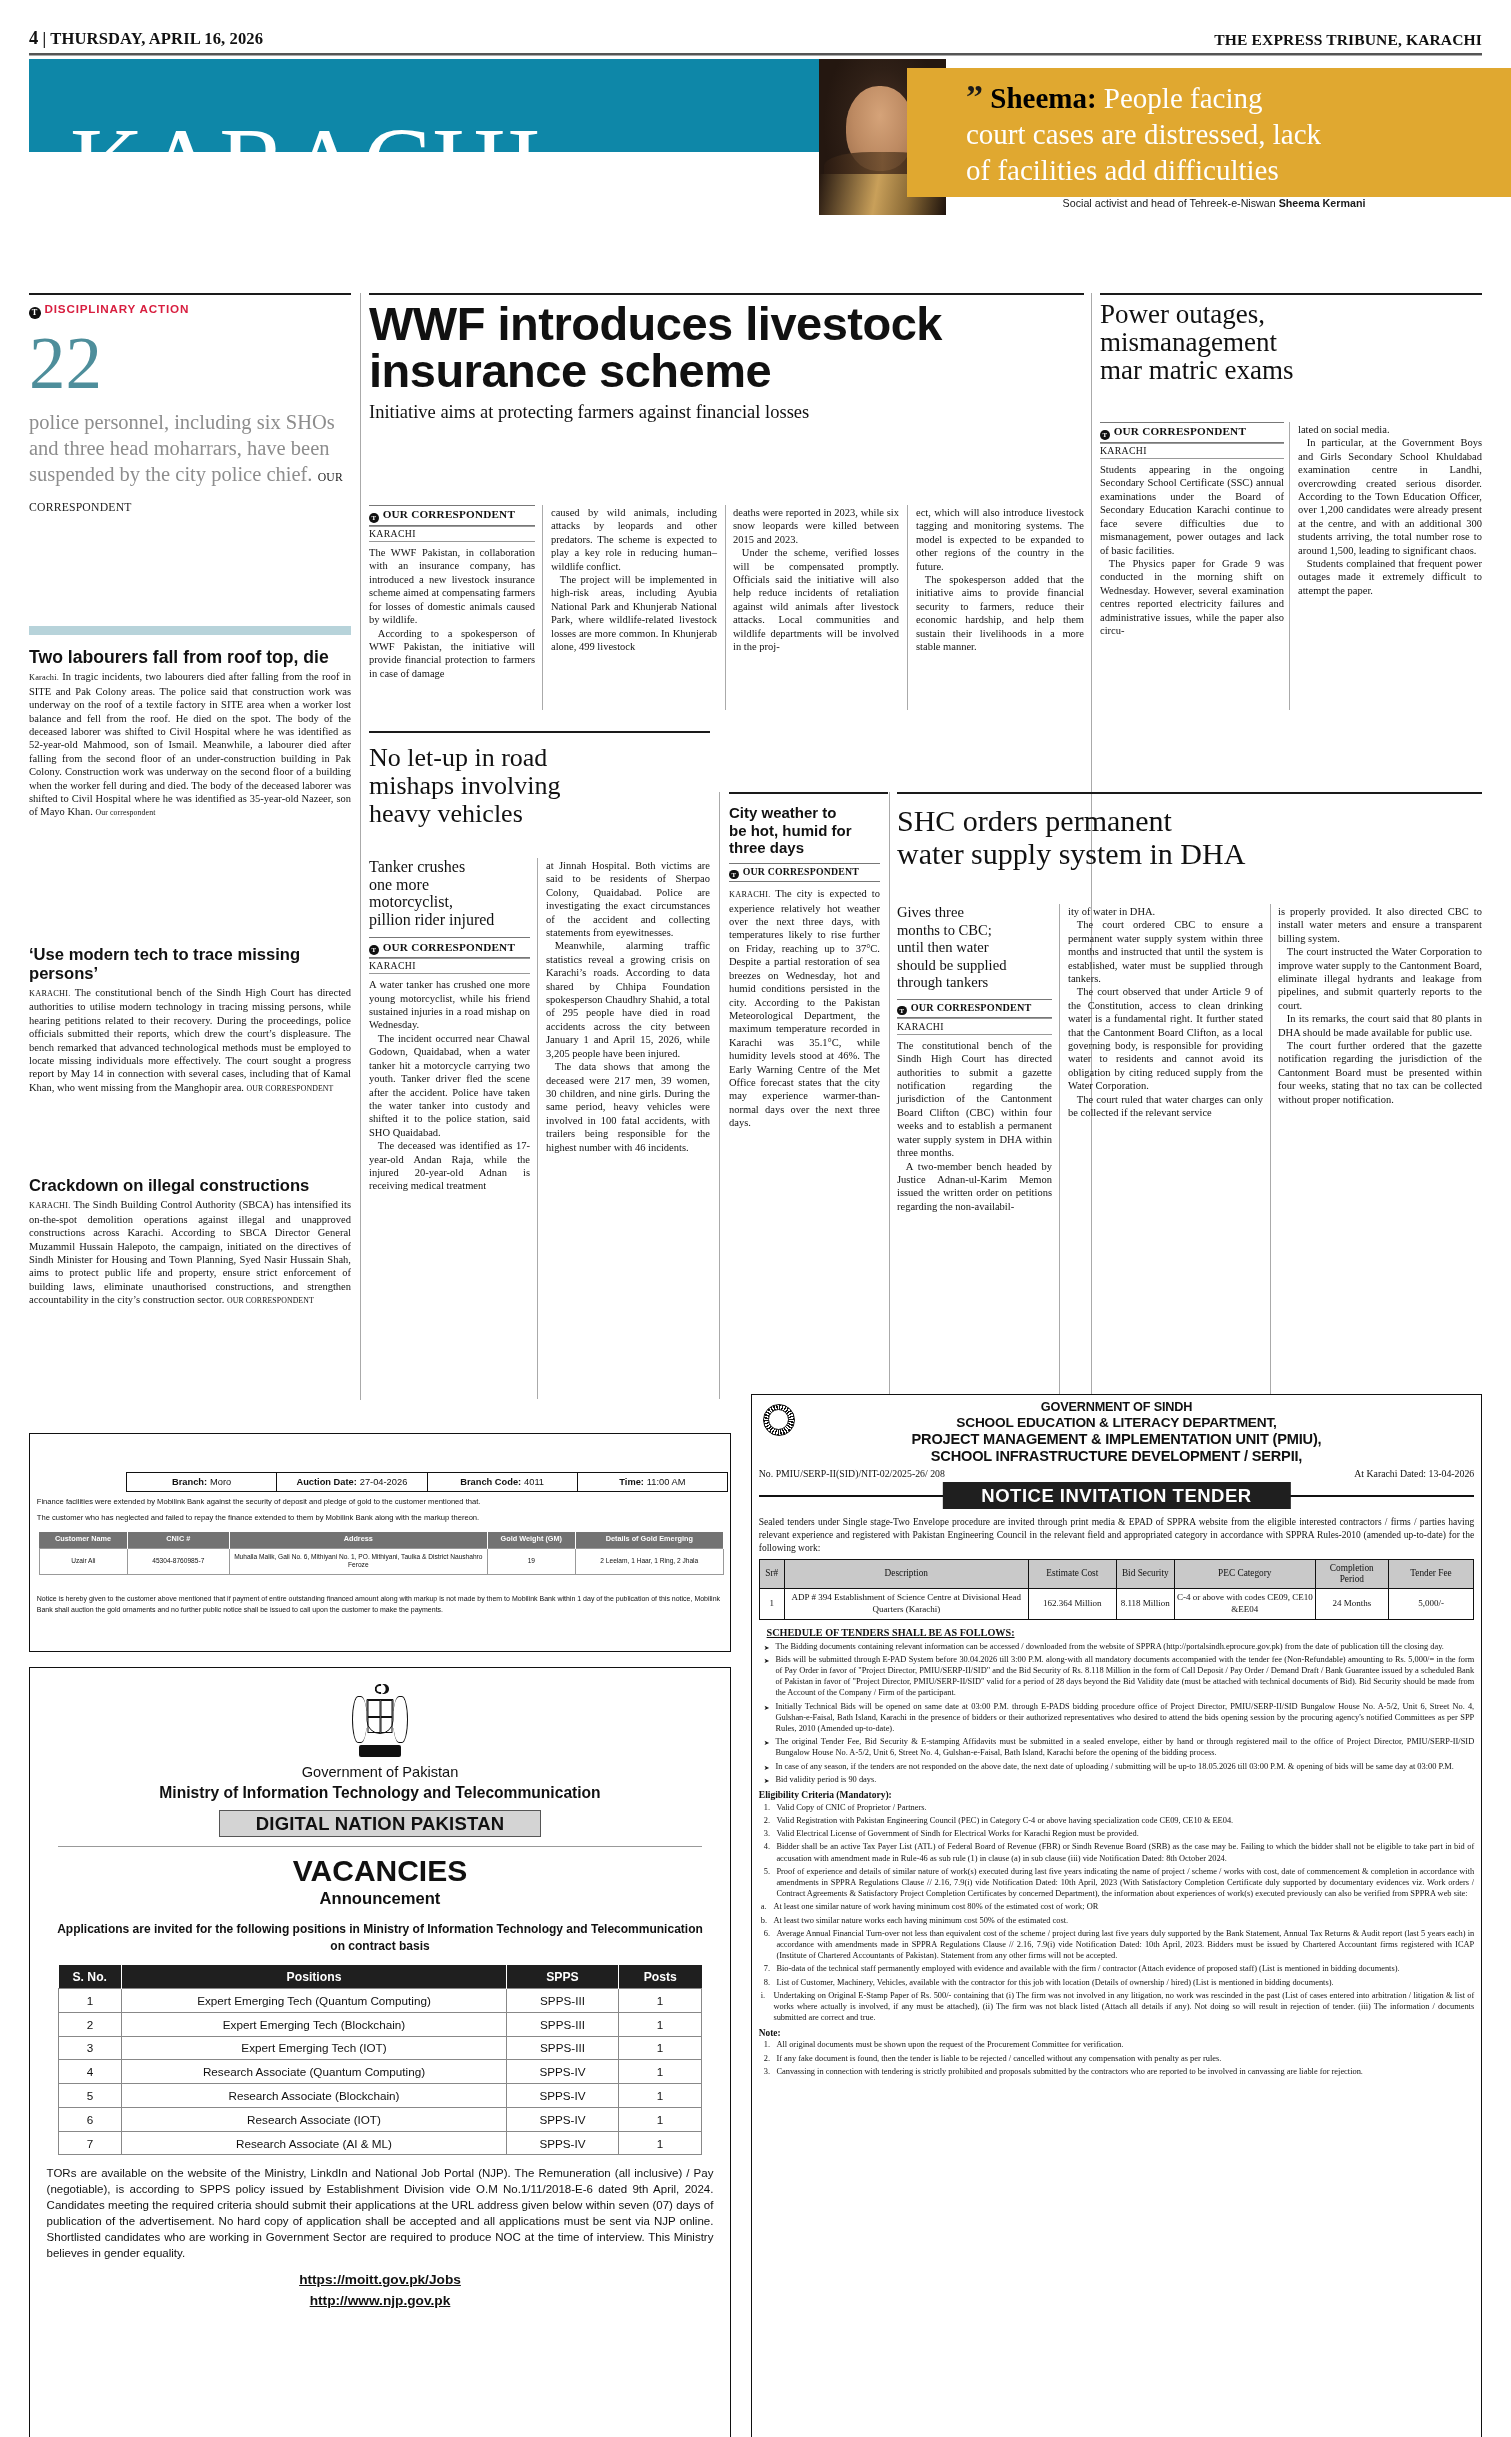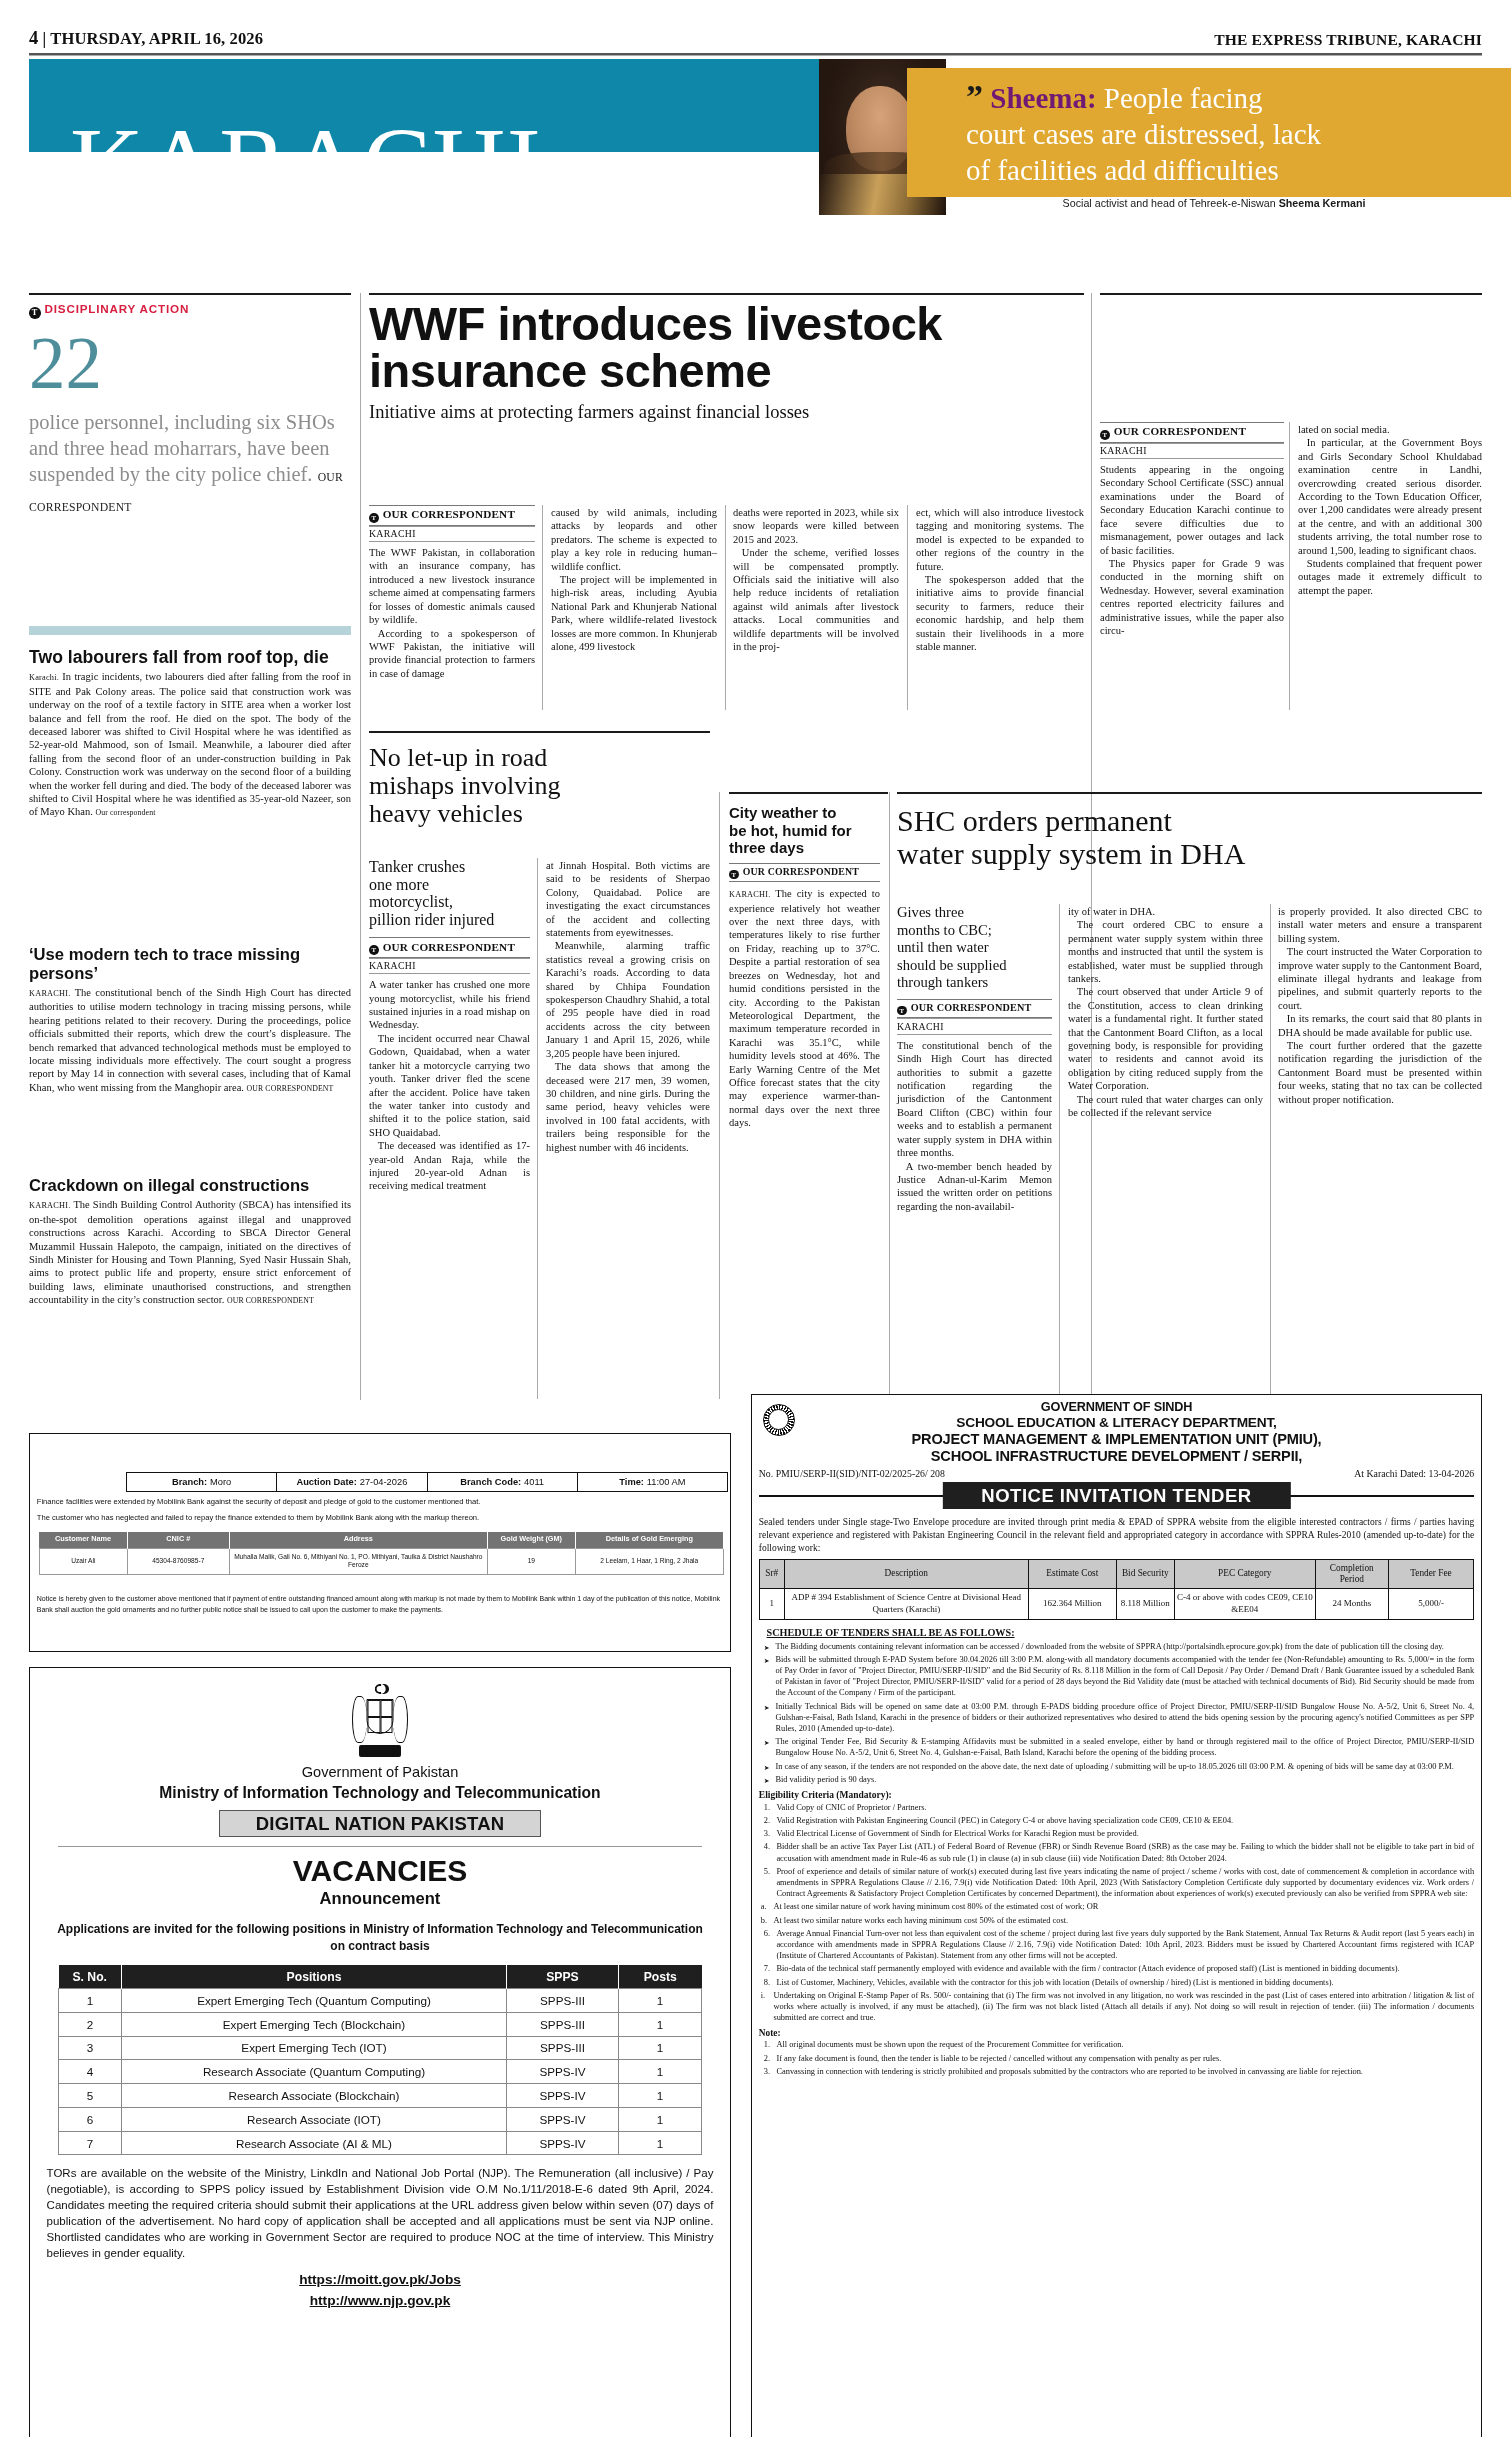--- a/index.html
+++ b/index.html
@@ -37,21 +37,21 @@
      background: radial-gradient(ellipse at 50% 35%, #d5a379 0%, #bd8a62 55%, #9e6f4c 100%); }
   .photo .dress { position:absolute; left:0; bottom:0; width:100%; height:41px;
      background: linear-gradient(100deg,#241710 0%,#c9a05a 45%,#8a6a36 70%,#1d120c 100%); }
   .photo .shawl { position:absolute; left:4.9px; bottom:29px; width:117px; height:34px;
      background: linear-gradient(90deg,#2a1a11,#6b4b2c 50%,#2a1a11); border-radius:40% 40% 0 0; opacity:.85;}
 
   .quotebox { position:absolute; left:907px; top:68px; width:605px; height:129px; background:#e0a830; }
   .quote-inner { position:absolute; left:59px; top:10.7px; width:517px; color:#fff;
                  font-family:"Liberation Serif", serif; font-size:29px; line-height:36px; }
   .qmark { color:#1a1a1a; font-weight:bold; font-size:34px; }
-  .qname { color:#701a75; font-weight:bold; }
+  .qname { color:#000000; font-weight:bold; }
   .quote-credit { position:absolute; left:946px; top:197px; width:536px; text-align:center;
                   font-family:"Liberation Sans", sans-serif; font-size:10.7px; color:#1a1a1a; }
   .quote-credit b { font-weight:bold; }
 
   
   .col { position:absolute; }
   .vrule { position:absolute; width:0.5px; background:#aaa; }
   .thickrule { position:absolute; height:2px; background:#1a1a1a; }
 
   
@@ -301,20 +301,27 @@
       <p>Under the scheme, verified losses will be compensated promptly. Officials said the initiative will also help reduce incidents of retaliation against wild animals after livestock attacks. Local communities and wildlife departments will be involved in the proj-</p>
     </div>
   <div class="col body" style="left:916px; top:506px; width:168px;">
       <p class="first">ect, which will also introduce livestock tagging and monitoring systems. The model is expected to be expanded to other regions of the country in the future.</p>
       <p>The spokesperson added that the initiative aims to provide financial security to farmers, reduce their economic hardship, and help them sustain their livelihoods in a more stable manner.</p>
     </div>
   <div class="vrule" style="left:542px; top:505px; height:205px;"></div>
   <div class="vrule" style="left:725px; top:505px; height:205px;"></div>
   <div class="vrule" style="left:907px; top:505px; height:205px;"></div>
 
+  <div class="col" style="left:1100px; top:300px; width:382px;">
+    <h1 class="hl-serif" style="font-size:27px; line-height:28px;">
+      <span>Power outages,</span><br>
+      <span>mismanagement</span><br>
+      <span>mar matric exams</span>
+    </h1>
+  </div>
   <div class="col" style="left:1100px; top:422px; width:184px;">
     <div class="bylinebox">
       <span class="byline"><span class="tlogo sm">T</span><span>OUR CORRESPONDENT</span></span>
     </div>
     <div class="bylinebox2">
       <span class="byline-city">KARACHI</span>
     </div>
     <div class="body" style="margin-top:3.9px;">
         <p class="first">Students appearing in the ongoing Secondary School Certificate (SSC) annual examinations under the Board of Secondary Education Karachi continue to face severe difficulties due to mismanagement, power outages and lack of basic facilities.</p>
         <p>The Physics paper for Grade 9 was conducted in the morning shift on Wednesday. However, several examination centres reported electricity failures and administrative issues, while the paper also circu-</p>

